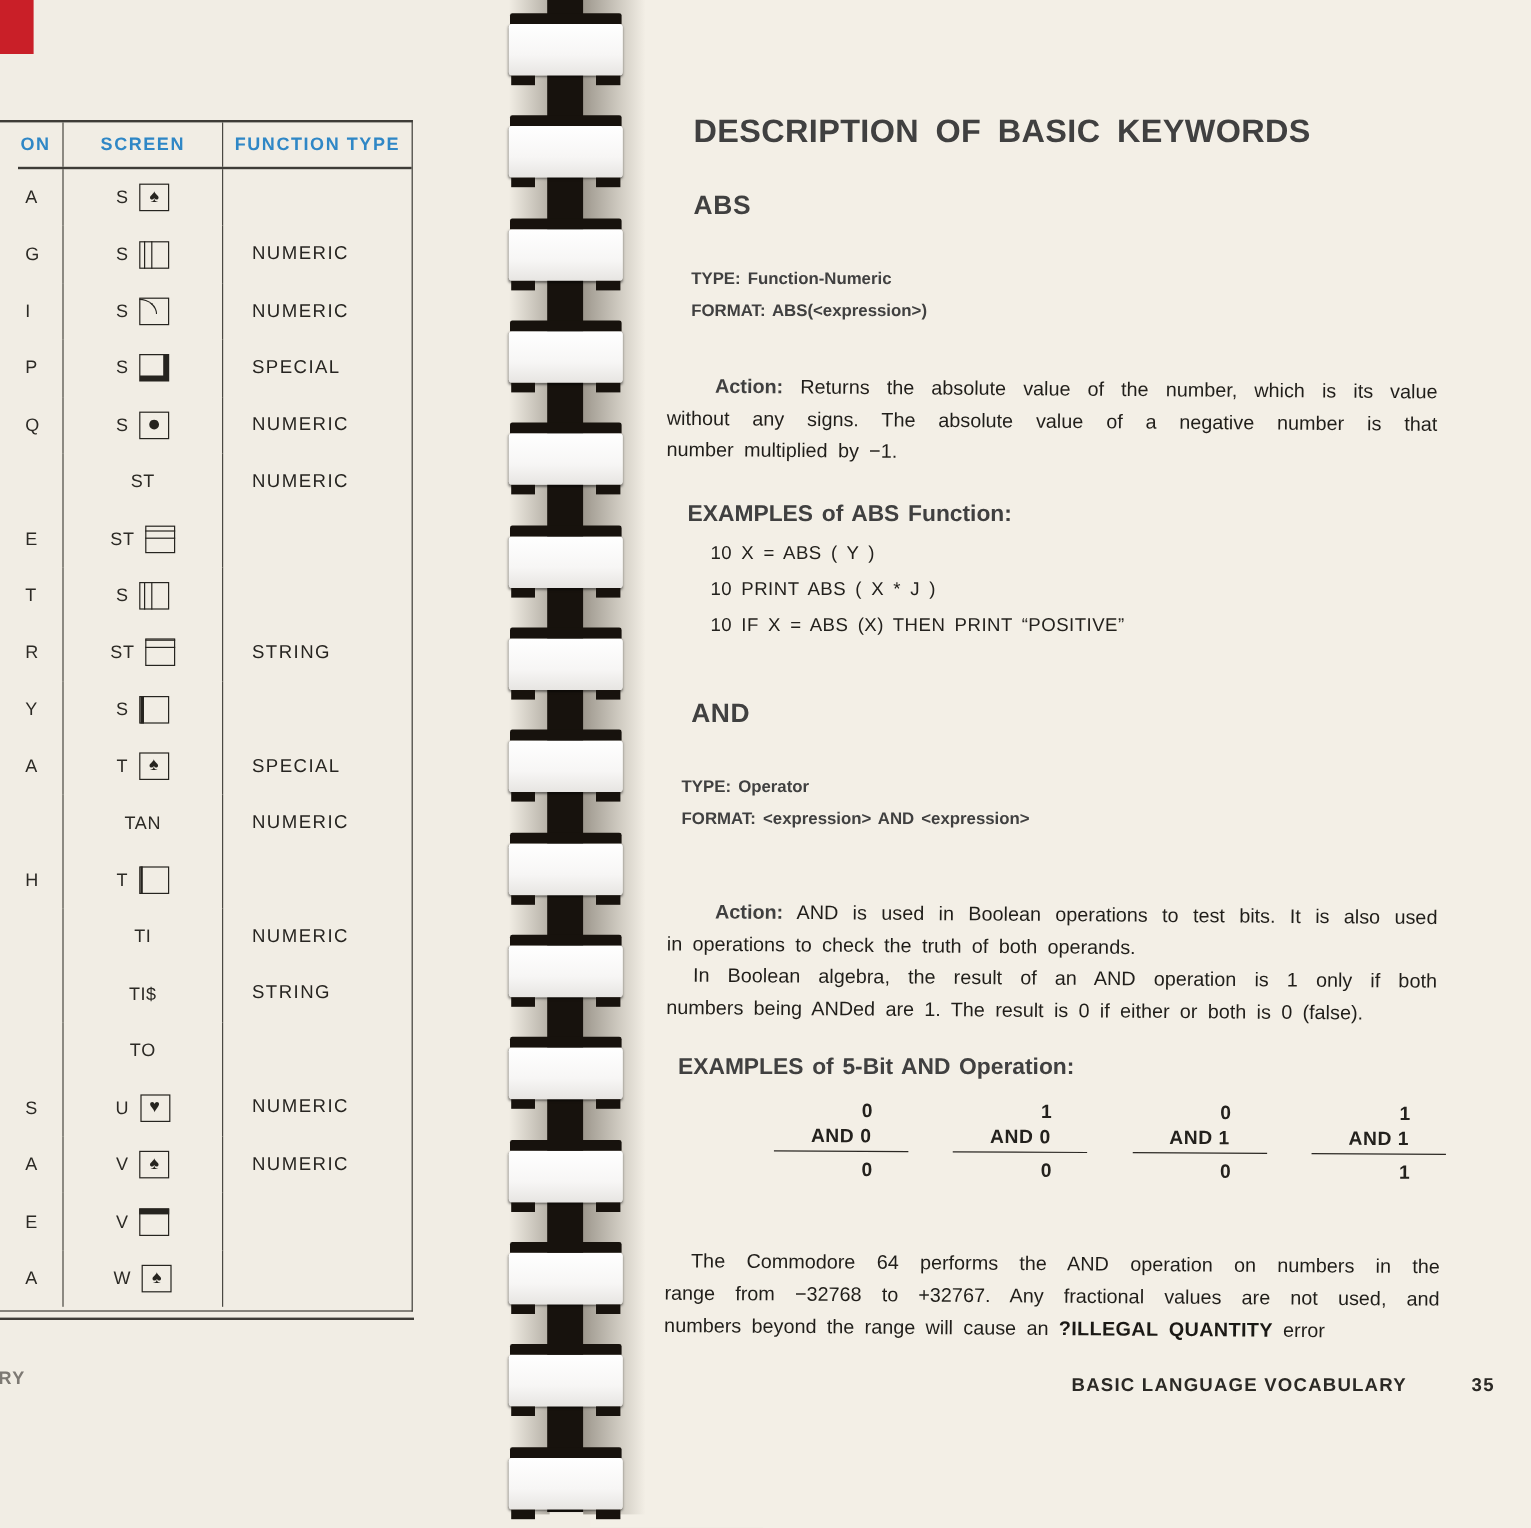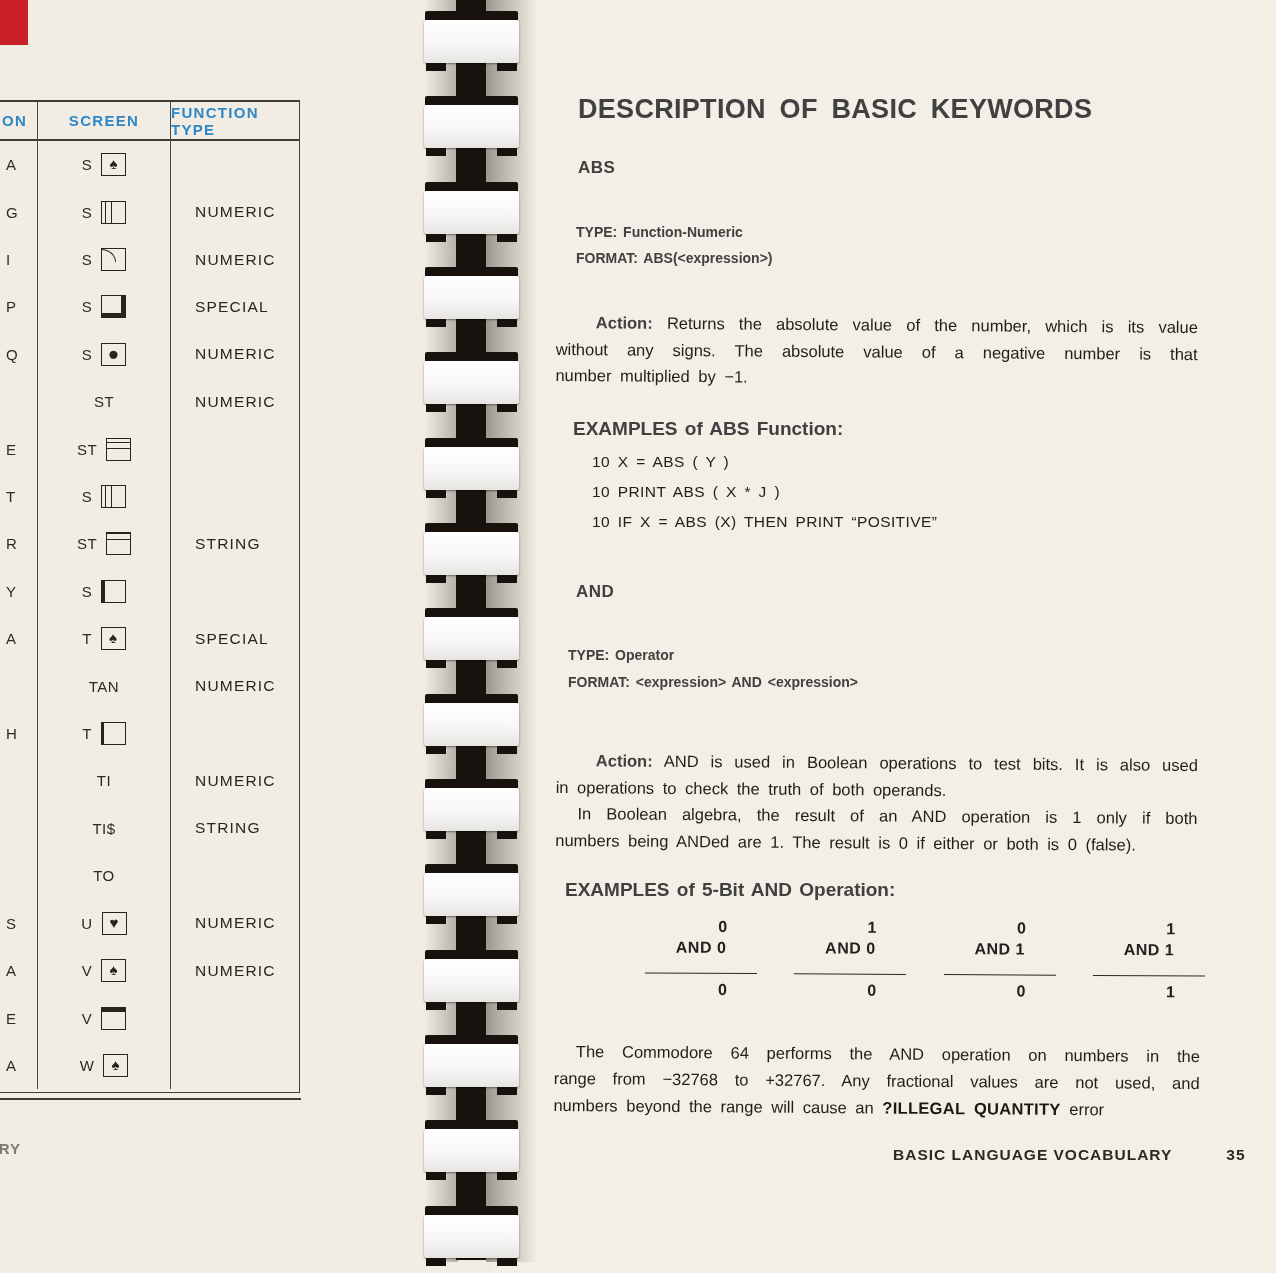--- a/index.html
+++ b/index.html
@@ -22,22 +22,22 @@
     border-radius:3px; box-shadow:0 1px 2px rgba(0,0,0,0.45); }
   .loop::before { content:""; position:absolute; left:1px; right:1px; top:-9px; height:9px;
     background:#17120d; border-radius:2px 2px 0 0; }
   .loop::after { content:""; position:absolute; left:2px; right:2px; bottom:-8px; height:8px;
     background:
       linear-gradient(to right, #17120d 0 20px, transparent 20px calc(100% - 20px), #17120d calc(100% - 20px));
   }
   .red-mark { position:absolute; left:0; top:0; width:28px; height:45px; background:#c91f28; }
 
   
-  .tbl { position:absolute; left:0; top:100px; width:300px; height:993px;
-    border-top:2.2px solid #3e3c37; border-right:1.7px solid #3e3c37; border-bottom:1.7px solid #3e3c37; }
+  .tbl { position:absolute; left:0; top:100px; width:344px; height:993px;
+    border-top:2.2px solid #3e3c37; border-right:1.7px solid #3e3c37; border-bottom:1.7px solid #3e3c37;padding-left:15px; }
   .tbl::after { content:""; position:absolute; left:0; right:-2px; bottom:-8px; height:2.4px; background:#3e3c37; }
   .thead { display:grid; grid-template-columns:38px 133px 1fr; height:39px;
     border-bottom:2.4px solid #3e3c37; }
   .thead > div { display:flex; align-items:center; border-right:1.6px solid #4a4842;
     color:#2f87c6; font-weight:bold; font-size:15px; letter-spacing:1.3px; }
   .thead > div:last-child { border-right:none; }
   .th1 { padding-left:2px; }
   .th2, .th3 { justify-content:center; }
   .rows { display:flex; flex-direction:column; height:948px; }
   .trow { flex:1; display:grid; grid-template-columns:38px 133px 1fr; }
@@ -71,36 +71,36 @@
   .glyph[data-glyph="bar-top"]::before { content:""; position:absolute; left:-1px; right:-1px; top:-1px;
     height:5px; background:#26241f; }
 
   .left-footer { position:absolute; left:-13px; top:1140px; font-size:15px; font-weight:bold;
     color:#7d7973; letter-spacing:1px; }
 
   
   .blue { color:#404040; }
   .title { position:absolute; left:578px; top:94px; font-size:27px; font-weight:bold;
     letter-spacing:0.3px; word-spacing:6px; }
-  .kw-head { position:absolute; font-size:17px; font-weight:bold; letter-spacing:0.5px; }
+  .kw-head { position:absolute; font-size:22px; font-weight:bold; letter-spacing:0.5px; }
   .meta { position:absolute; font-size:14px; font-weight:bold; line-height:26px; word-spacing:2px; }
   .body-par { position:absolute; left:556px; width:642px; font-size:16.5px; line-height:26.5px;
     color:#201e1a; word-spacing:4px; transform:rotate(0.45deg); transform-origin:0 0; }
   .jl { text-align:justify; text-align-last:justify; }
   .ll { text-align:left; }
   .ind40 { text-indent:40px; }
   .ind22 { text-indent:22px; }
   .ex-head { position:absolute; font-size:19px; font-weight:bold; word-spacing:2px; }
   .code { position:absolute; left:592px; font-size:15.5px; font-weight:normal; line-height:30px;
     color:#23211d; letter-spacing:0.4px; word-spacing:3px; }
   .bits { position:absolute; left:645px; top:919px; width:560px; display:flex;
     justify-content:space-between; transform:rotate(0.3deg); }
   .bit-col { width:112px; font-weight:bold; font-size:16px; color:#23211d; }
   .bit-top, .bit-res { text-align:right; padding-right:30px; }
-  .bit-op { text-align:center; letter-spacing:0.5px; padding:3px 0 16px 0;
+  .bit-op { text-align:center; letter-spacing:0.5px; padding:3px 0 2px 0;
     border-bottom:1.9px solid #2b2824; }
   .bit-res { padding-top:7px; }
   .bold-ink { font-weight:bold; color:#1b1915; letter-spacing:0.3px; }
   .pfooter { position:absolute; left:893px; top:1146px; font-size:15.5px; letter-spacing:1px;
     color:#2b2925; font-weight:bold; }
   .pfooter .pnum { margin-left:54px; }
 </style>
 </head>
 <body>
 

